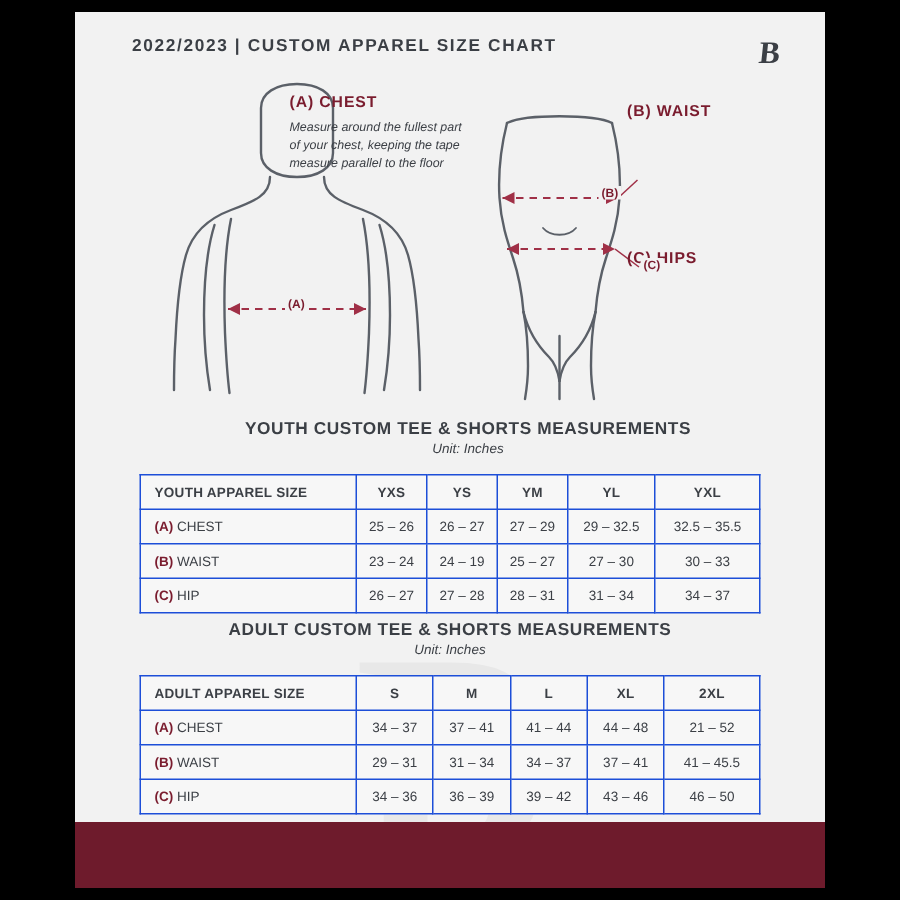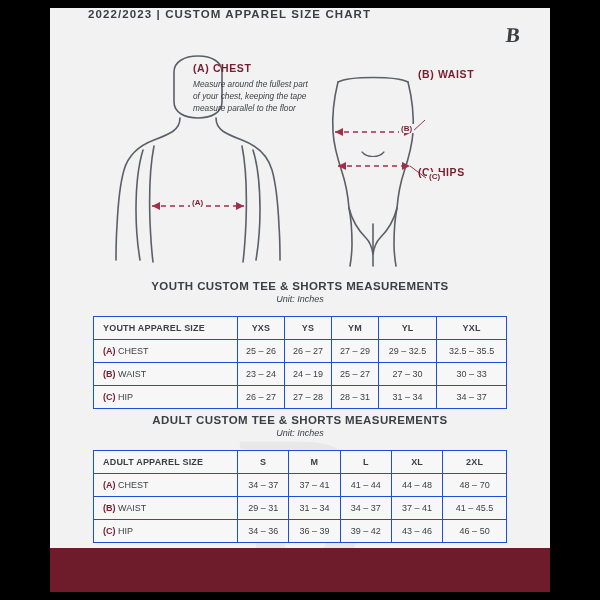--- a/index.html
+++ b/index.html
@@ -40,21 +40,21 @@
     user-select: none;
   }
   
   .header {
     position: absolute;
     left: 0;
     top: 0;
     width: 500px;
     height: 46px;
     display: flex;
-    align-items: flex-start;
+    align-items: center;
     padding-left: 38px;
     box-sizing: border-box;
   }
   .header-title {
     font-size: 11.5px;
     font-weight: bold;
     letter-spacing: 1.1px;
     color: #3b3f45;
     white-space: nowrap;
   }
@@ -130,21 +130,21 @@
     font-weight: bold;
     letter-spacing: 0.4px;
     color: #3b3f45;
   }
   .sec .sec-sub {
     font-size: 9px;
     font-style: italic;
     color: #3b3f45;
     margin-top: 2px;
   }
-  .sec-youth { top: 272px; }
+  .sec-youth { top: 272px; margin-left: 12px; }
   .sec-adult { top: 406px; }
 
   table.sizes {
     position: absolute;
     left: 43px;
     width: 414px;
     border-collapse: collapse;
     background: #f7f7f7;
   }
   table.youth { top: 308px; }
@@ -325,21 +325,21 @@
           <th>2XL</th>
         </tr>
       </thead>
       <tbody>
         <tr>
           <td class="rowhead"><span class="tag">(A)</span><span> CHEST</span></td>
           <td>34 – 37</td>
           <td>37 – 41</td>
           <td>41 – 44</td>
           <td>44 – 48</td>
-          <td>48 – 70</td>
+          <td>21 – 52</td>
         </tr>
         <tr>
           <td class="rowhead"><span class="tag">(B)</span><span> WAIST</span></td>
           <td>29 – 31</td>
           <td>31 – 34</td>
           <td>34 – 37</td>
           <td>37 – 41</td>
           <td>41 – 45.5</td>
         </tr>
         <tr>

